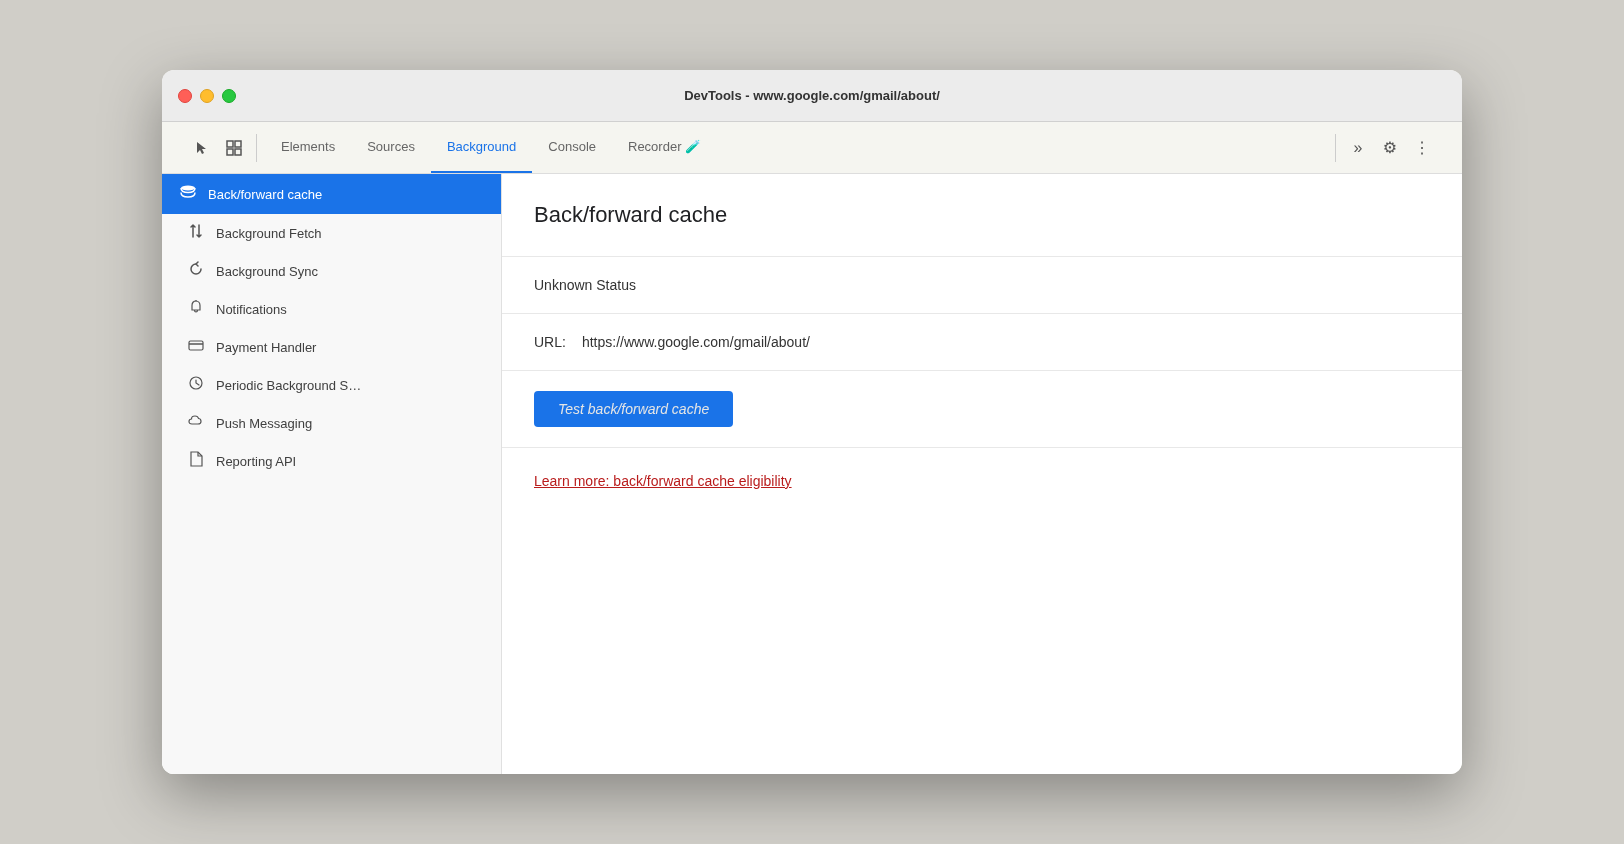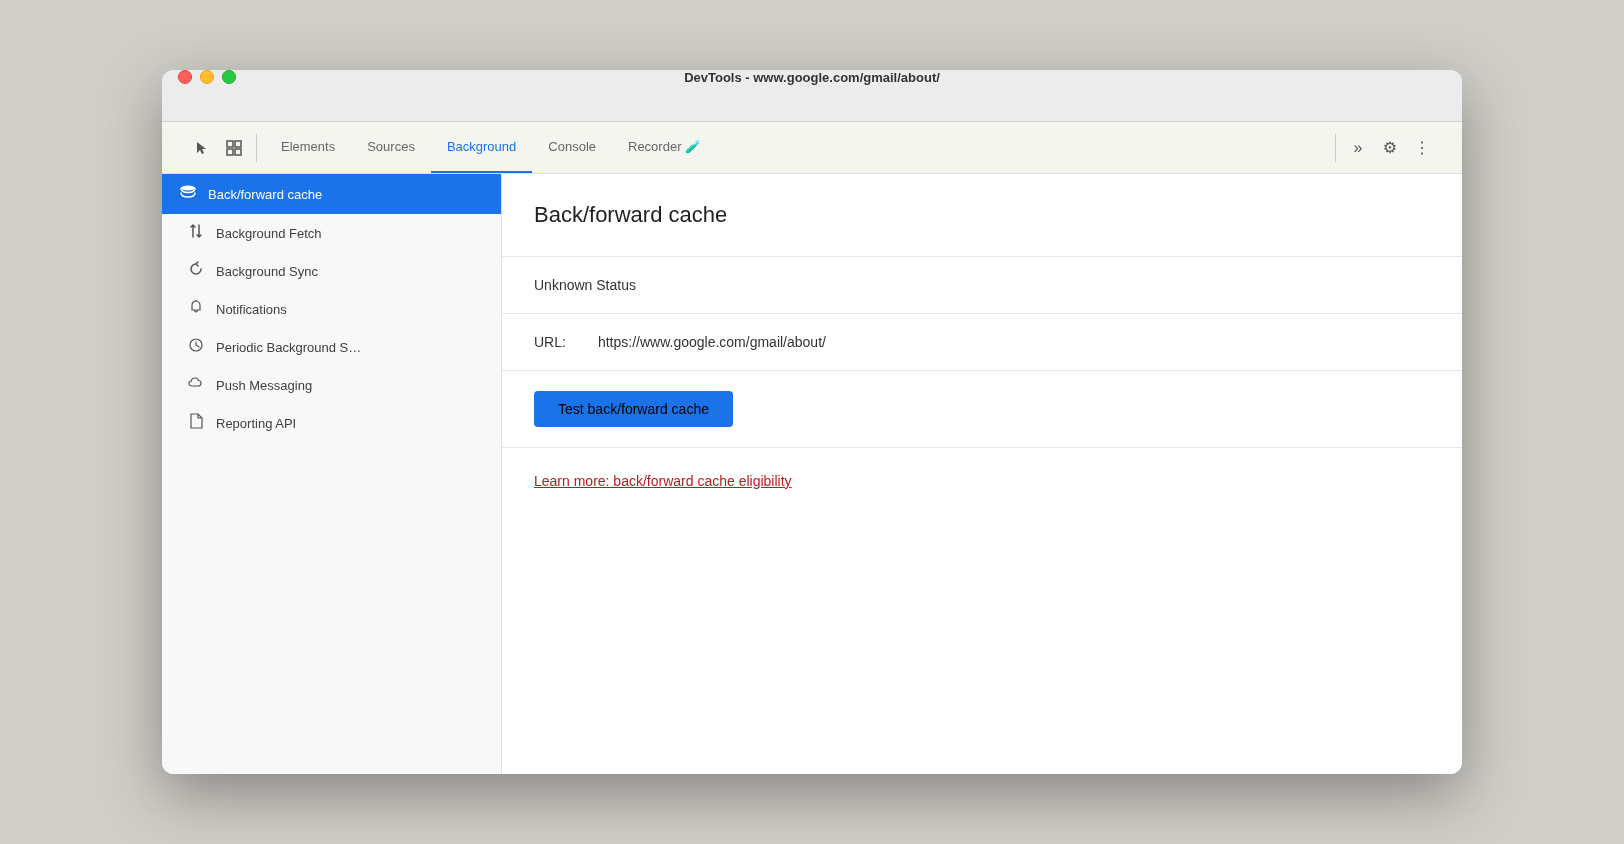--- a/index.html
+++ b/index.html
@@ -19,21 +19,21 @@
       border-radius: 12px;
       box-shadow: 0 20px 60px rgba(0,0,0,0.35);
       overflow: hidden;
     }
 
     
     .title-bar {
       background: #ececec;
       height: 52px;
       display: flex;
-      align-items: flex-start;
+      align-items: center;
       padding: 0 16px;
       position: relative;
       border-bottom: 1px solid #d0d0d0;
     }
 
     .traffic-lights {
       display: flex;
       gap: 8px;
       align-items: center;
     }
@@ -201,40 +201,41 @@
     .content-row {
       padding: 20px 32px;
       border-bottom: 1px solid #e8e8e8;
       font-size: 14px;
       color: #333;
     }
 
     .content-row.url-row {
       display: flex;
       align-items: center;
-      gap: 4px;
+      gap: 16px;
     }
 
     .url-label { font-weight: 400; color: #333; }
-    .url-value { color: #333; margin-left: 28px; }
+    .url-value { color: #333; }
 
     .content-button-row {
       padding: 20px 32px;
       border-bottom: 1px solid #e8e8e8;
     }
 
     .test-button {
       background: #1a73e8;
-      color: #000000;
+      color: #e5e5e5;
       border: none;
       border-radius: 4px;
       padding: 10px 24px;
       font-size: 14px;
       font-weight: 500;
       cursor: pointer;
+      font-style: italic;
     }
 
     .content-link-row {
       padding: 24px 32px;
     }
 
     .learn-more-link {
       color: #b91c1c;
       font-size: 14px;
       text-decoration: underline;
@@ -337,20 +338,29 @@
         <span class="item-icon">
           <svg width="16" height="16" viewBox="0 0 16 16" fill="none">
             <path d="M8 2 C5.5 2 4 4 4 6.5 L4 11 L12 11 L12 6.5 C12 4 10.5 2 8 2 Z" stroke="#555" stroke-width="1.2" fill="none"></path>
             <path d="M6.5 11 Q6.5 13 8 13 Q9.5 13 9.5 11" stroke="#555" stroke-width="1.2" fill="none"></path>
             <line x1="8" y1="1" x2="8" y2="2.5" stroke="#555" stroke-width="1.2"></line>
           </svg>
         </span>
         <span class="item-label">Notifications</span>
       </div>
 
+      <div class="sidebar-item">
+        <span class="item-icon">
+          <svg width="16" height="16" viewBox="0 0 16 16" fill="none">
+            <rect x="1" y="4" width="14" height="9" rx="1.5" stroke="#555" stroke-width="1.2"></rect>
+            <line x1="1" y1="7" x2="15" y2="7" stroke="#555" stroke-width="1.5"></line>
+          </svg>
+        </span>
+        <span class="item-label">Payment Handler</span>
+      </div>
 
       <div class="sidebar-item">
         <span class="item-icon">
           <svg width="16" height="16" viewBox="0 0 16 16" fill="none">
             <circle cx="8" cy="8" r="6" stroke="#555" stroke-width="1.2"></circle>
             <path d="M8 5 L8 8 L11 10" stroke="#555" stroke-width="1.2" stroke-linecap="round"></path>
           </svg>
         </span>
         <span class="item-label">Periodic Background S…</span>
       </div>

